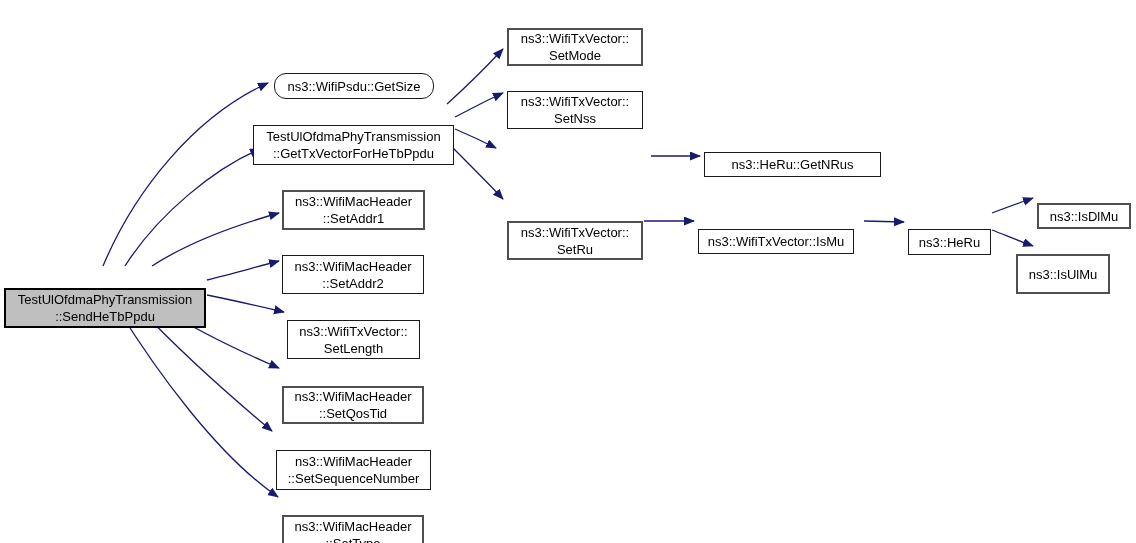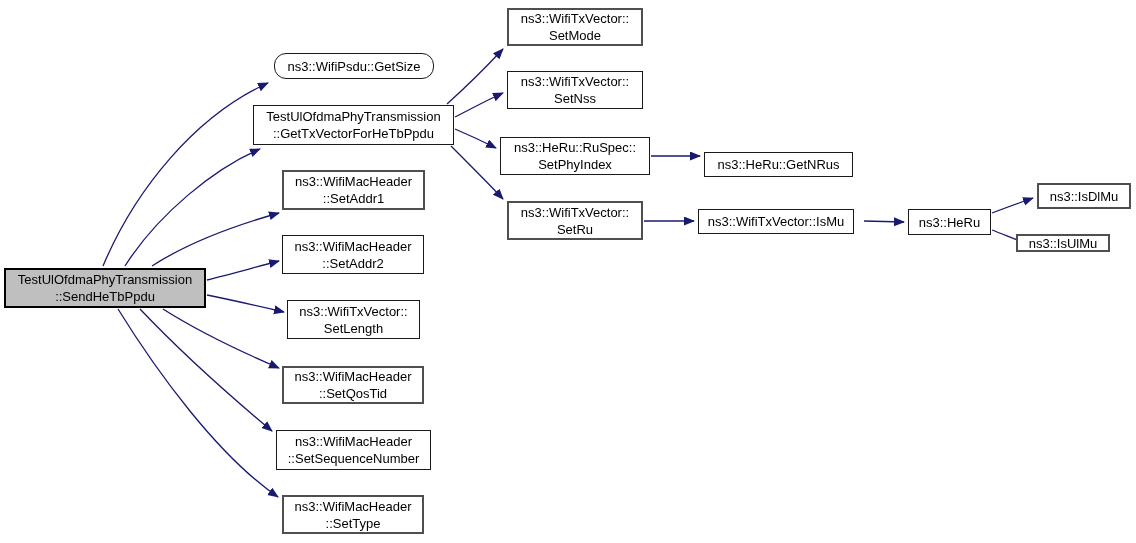--- a/index.html
+++ b/index.html
@@ -19,20 +19,21 @@
     color:#000000;
     display:flex;
     flex-direction:column;
     align-items:center;
     justify-content:center;
     text-align:center;
     font-size:13px;
     line-height:17px;
     white-space:nowrap;
     cursor:pointer;
+    margin-top:20px;
   }
   .node.thick{border:2px solid #4f4f4f;}
   .node.root{
     background:#bfbfbf;
     border:2px solid #000000;
     cursor:default;
   }
 </style>
 </head>
 <body>
@@ -83,47 +84,43 @@
   <div class="node thick" style="left:507px;top:8px;width:136px;height:38px;">
     <span>ns3::WifiTxVector::</span>
     <span>SetMode</span>
   </div>
 
   <div class="node" style="left:507px;top:71px;width:136px;height:38px;">
     <span>ns3::WifiTxVector::</span>
     <span>SetNss</span>
   </div>
 
-  <div class="node" style="left:500px;top:137px;width:150px;height:38px;">
-    <span>ns3::HeRu::RuSpec::</span>
-    <span>SetPhyIndex</span>
-  </div>
 
-  <div class="node" style="left:704px;top:152px;width:149px;height:25px;">
+  <div class="node" style="left:704px;top:132px;width:177px;height:25px;">
     <span>ns3::HeRu::GetNRus</span>
   </div>
 
   <div class="node thick" style="left:507px;top:201px;width:136px;height:39px;">
     <span>ns3::WifiTxVector::</span>
     <span>SetRu</span>
   </div>
 
   <div class="node" style="left:698px;top:209px;width:156px;height:25px;">
     <span>ns3::WifiTxVector::IsMu</span>
   </div>
 
   <div class="node" style="left:908px;top:209px;width:83px;height:26px;">
     <span>ns3::HeRu</span>
   </div>
 
   <div class="node thick" style="left:1037px;top:183px;width:94px;height:26px;">
     <span>ns3::IsDlMu</span>
   </div>
 
-  <div class="node thick" style="left:1016px;top:234px;width:94px;height:18px;">
+  <div class="node thick" style="left:1016px;top:234px;width:94px;height:40px;">
     <span>ns3::IsUlMu</span>
   </div>
 
   <div class="node thick" style="left:282px;top:170px;width:143px;height:40px;">
     <span>ns3::WifiMacHeader</span>
     <span>::SetAddr1</span>
   </div>
 
   <div class="node" style="left:282px;top:235px;width:142px;height:39px;">
     <span>ns3::WifiMacHeader</span>

